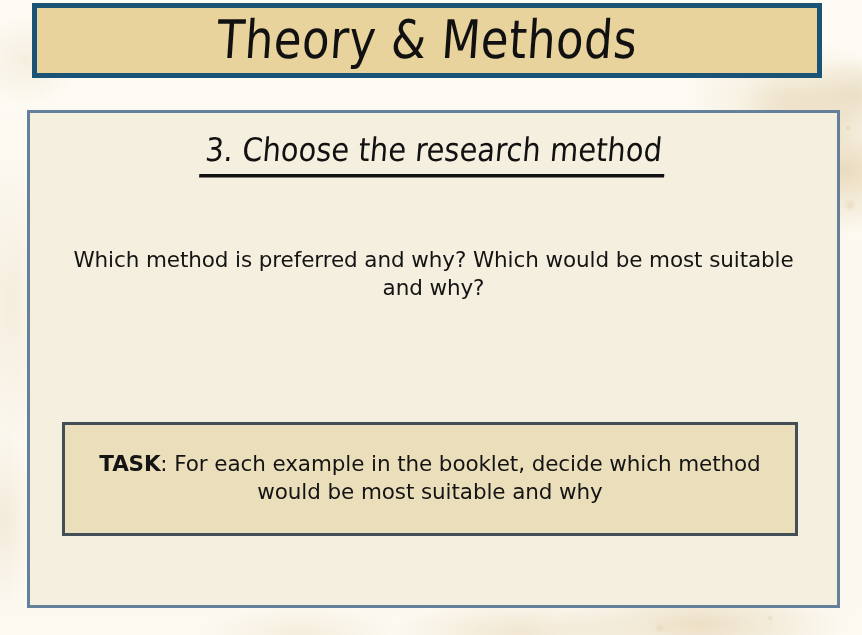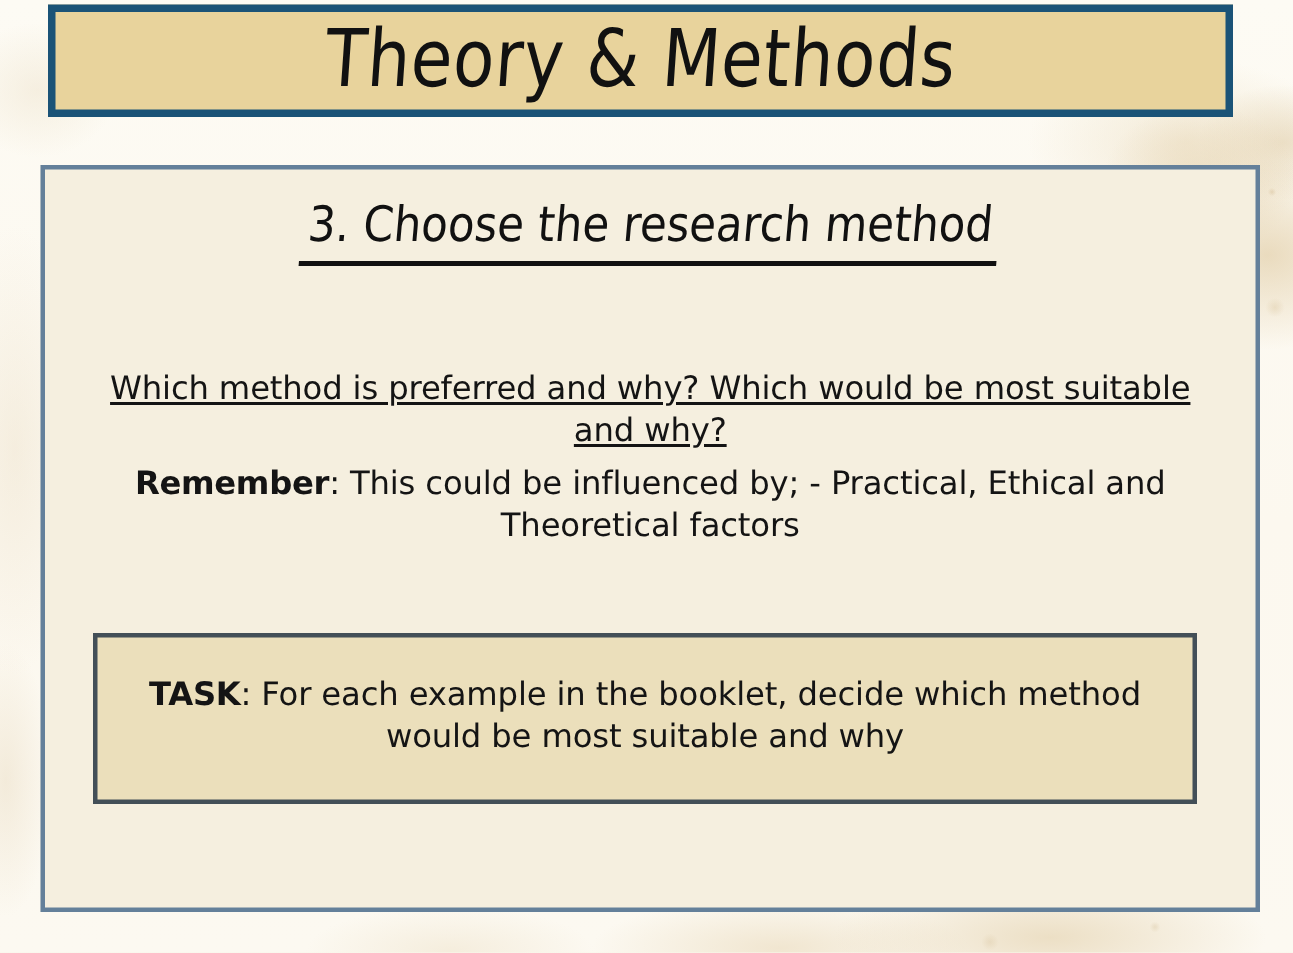--- a/index.html
+++ b/index.html
@@ -112,21 +112,20 @@
     text-align: center;
     letter-spacing: -0.1px;
   }
   #para-question {
     margin: 0;
     padding: 0 14px;
     position: absolute;
     left: 22px;
     right: 22px;
     top: 133px;
-    text-decoration: underline;
   }
   #para-remember {
     margin: 0;
     padding: 0 36px;
     position: absolute;
     left: 22px;
     right: 22px;
     top: 196px;
   }
   .lead {
@@ -172,20 +171,19 @@
   </div>
 
   <div id="content-box">
 
     <div id="heading-wrap">
       <span id="heading-text">3. Choose the research method</span>
     </div>
 
     <p id="para-question" class="body-line">Which method is preferred and why? Which would be most suitable and why?</p>
 
-    <p id="para-remember" class="body-line"><span class="lead">Remember</span><span>: This could be influenced by; - Practical, Ethical and Theoretical factors</span></p>
 
     <div id="task-box">
       <p id="task-line" class="body-line"><span class="lead">TASK</span><span>: For each example in the booklet, decide which method would be most suitable and why</span></p>
     </div>
 
   </div>
 </div>
 
 </body></html>

